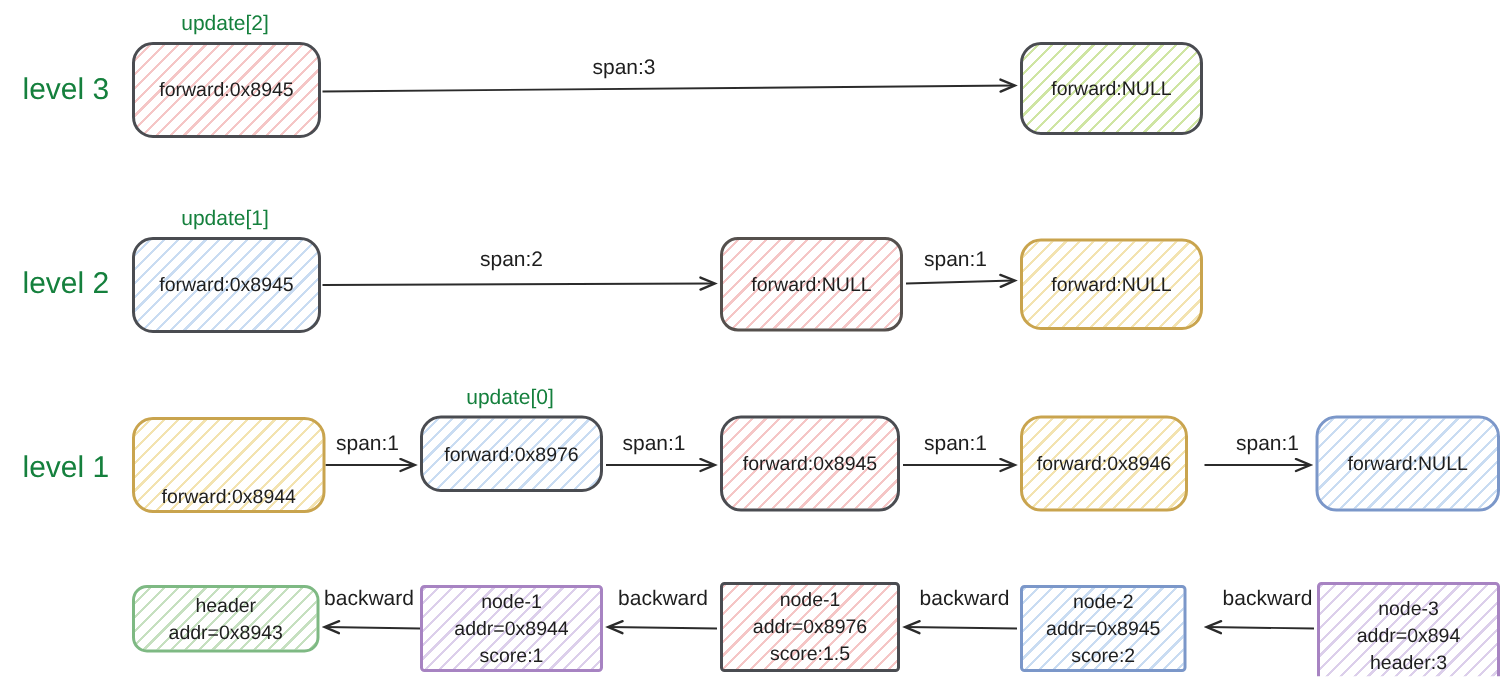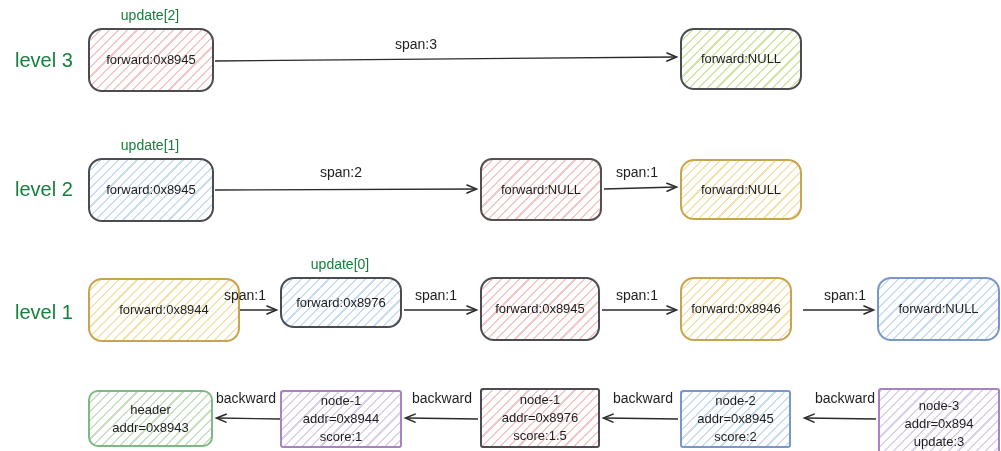--- a/index.html
+++ b/index.html
@@ -71,36 +71,36 @@
     </div>
     <div class="node rounded" style="left: 88px; top: 158px; width: 126px; height: 64px; border-color: rgb(74, 76, 81); border-radius: 14px; background-image: repeating-linear-gradient(135deg, rgb(201, 220, 242) 0px, rgb(201, 220, 242) 1.5px, rgba(0, 0, 0, 0) 1.5px, rgba(0, 0, 0, 0) 6.5px);">
       <div class="node-line">forward:0x8945</div>
     </div>
     <div class="node rounded" style="left: 480px; top: 158px; width: 122px; height: 63px; border-color: rgb(85, 80, 77); border-radius: 12px; background-image: repeating-linear-gradient(135deg, rgb(245, 198, 198) 0px, rgb(245, 198, 198) 1.5px, rgba(0, 0, 0, 0) 1.5px, rgba(0, 0, 0, 0) 6.5px);">
       <div class="node-line">forward:NULL</div>
     </div>
     <div class="node rounded" style="left: 680px; top: 159px; width: 122px; height: 61px; border-color: rgb(201, 164, 78); border-radius: 14px; background-image: repeating-linear-gradient(135deg, rgb(243, 227, 176) 0px, rgb(243, 227, 176) 1.5px, rgba(0, 0, 0, 0) 1.5px, rgba(0, 0, 0, 0) 6.5px);">
       <div class="node-line">forward:NULL</div>
     </div>
-    <div class="node rounded" style="left: 88px; top: 278px; width: 152px; height: 64px; border-color: rgb(201, 164, 78); border-radius: 14px; background-image: repeating-linear-gradient(135deg, rgb(243, 227, 176) 0px, rgb(243, 227, 176) 1.5px, rgba(0, 0, 0, 0) 1.5px, rgba(0, 0, 0, 0) 6.5px);">
+    <div class="node rounded" style="left: 88px; top: 278px; width: 129px; height: 64px; border-color: rgb(201, 164, 78); border-radius: 14px; background-image: repeating-linear-gradient(135deg, rgb(243, 227, 176) 0px, rgb(243, 227, 176) 1.5px, rgba(0, 0, 0, 0) 1.5px, rgba(0, 0, 0, 0) 6.5px); justify-content: flex-end;">
       <div class="node-line">forward:0x8944</div>
     </div>
     <div class="node rounded" style="left: 280px; top: 277px; width: 122px; height: 51px; border-color: rgb(74, 76, 81); border-radius: 14px; background-image: repeating-linear-gradient(135deg, rgb(201, 220, 242) 0px, rgb(201, 220, 242) 1.5px, rgba(0, 0, 0, 0) 1.5px, rgba(0, 0, 0, 0) 6.5px);">
       <div class="node-line">forward:0x8976</div>
     </div>
     <div class="node rounded" style="left: 480px; top: 277px; width: 120px; height: 64px; border-color: rgb(74, 76, 81); border-radius: 14px; background-image: repeating-linear-gradient(135deg, rgb(245, 198, 198) 0px, rgb(245, 198, 198) 1.5px, rgba(0, 0, 0, 0) 1.5px, rgba(0, 0, 0, 0) 6.5px);">
       <div class="node-line">forward:0x8945</div>
     </div>
     <div class="node rounded" style="left: 680px; top: 277px; width: 112px; height: 64px; border-color: rgb(201, 164, 78); border-radius: 14px; background-image: repeating-linear-gradient(135deg, rgb(243, 227, 176) 0px, rgb(243, 227, 176) 1.5px, rgba(0, 0, 0, 0) 1.5px, rgba(0, 0, 0, 0) 6.5px);">
       <div class="node-line">forward:0x8946</div>
     </div>
     <div class="node rounded" style="left: 877px; top: 277px; width: 123px; height: 64px; border-color: rgb(123, 151, 201); border-radius: 14px; background-image: repeating-linear-gradient(135deg, rgb(201, 220, 242) 0px, rgb(201, 220, 242) 1.5px, rgba(0, 0, 0, 0) 1.5px, rgba(0, 0, 0, 0) 6.5px);">
       <div class="node-line">forward:NULL</div>
     </div>
-    <div class="node rect" style="left: 88px; top: 390px; width: 125px; height: 57px; border-color: rgb(126, 185, 131); border-radius: 10px; background-image: repeating-linear-gradient(135deg, rgb(198, 224, 192) 0px, rgb(198, 224, 192) 1.5px, rgba(0, 0, 0, 0) 1.5px, rgba(0, 0, 0, 0) 6.5px);">
+    <div class="node rect" style="left: 88px; top: 390px; width: 125px; height: 45px; border-color: rgb(126, 185, 131); border-radius: 10px; background-image: repeating-linear-gradient(135deg, rgb(198, 224, 192) 0px, rgb(198, 224, 192) 1.5px, rgba(0, 0, 0, 0) 1.5px, rgba(0, 0, 0, 0) 6.5px);">
       <div class="node-line">header</div>
       <div class="node-line">addr=0x8943</div>
     </div>
     <div class="node rect" style="left: 280px; top: 390px; width: 122px; height: 58px; border-color: rgb(167, 131, 194); border-radius: 3px; background-image: repeating-linear-gradient(135deg, rgb(220, 207, 235) 0px, rgb(220, 207, 235) 1.5px, rgba(0, 0, 0, 0) 1.5px, rgba(0, 0, 0, 0) 6.5px);">
       <div class="node-line">node-1</div>
       <div class="node-line">addr=0x8944</div>
       <div class="node-line">score:1</div>
     </div>
     <div class="node rect" style="left: 480px; top: 388px; width: 120px; height: 60px; border-color: rgb(74, 76, 81); border-radius: 3px; background-image: repeating-linear-gradient(135deg, rgb(245, 198, 198) 0px, rgb(245, 198, 198) 1.5px, rgba(0, 0, 0, 0) 1.5px, rgba(0, 0, 0, 0) 6.5px);">
       <div class="node-line">node-1</div>
@@ -108,21 +108,21 @@
       <div class="node-line">score:1.5</div>
     </div>
     <div class="node rect" style="left: 680px; top: 390px; width: 111px; height: 58px; border-color: rgb(123, 151, 201); border-radius: 3px; background-image: repeating-linear-gradient(135deg, rgb(201, 220, 242) 0px, rgb(201, 220, 242) 1.5px, rgba(0, 0, 0, 0) 1.5px, rgba(0, 0, 0, 0) 6.5px);">
       <div class="node-line">node-2</div>
       <div class="node-line">addr=0x8945</div>
       <div class="node-line">score:2</div>
     </div>
     <div class="node rect" style="left: 878px; top: 388px; width: 122px; height: 72px; border-color: rgb(167, 131, 194); border-radius: 3px; background-image: repeating-linear-gradient(135deg, rgb(220, 207, 235) 0px, rgb(220, 207, 235) 1.5px, rgba(0, 0, 0, 0) 1.5px, rgba(0, 0, 0, 0) 6.5px);">
       <div class="node-line">node-3</div>
       <div class="node-line">addr=0x894</div>
-      <div class="node-line">update:3</div>
+      <div class="node-line">header:3</div>
     </div>
     <div class="arrow-label" style="left: 416px; top: 36px;">span:3</div>
     <div class="arrow-label" style="left: 341px; top: 164px;">span:2</div>
     <div class="arrow-label" style="left: 637px; top: 164px;">span:1</div>
     <div class="arrow-label" style="left: 245px; top: 287px;">span:1</div>
     <div class="arrow-label" style="left: 436px; top: 287px;">span:1</div>
     <div class="arrow-label" style="left: 637px; top: 287px;">span:1</div>
     <div class="arrow-label" style="left: 845px; top: 287px;">span:1</div>
     <div class="arrow-label" style="left: 246px; top: 390px;">backward</div>
     <div class="arrow-label" style="left: 442px; top: 390px;">backward</div>

